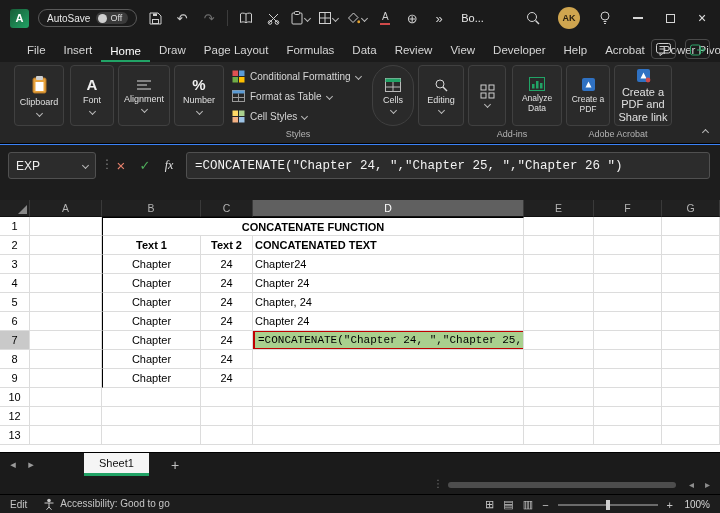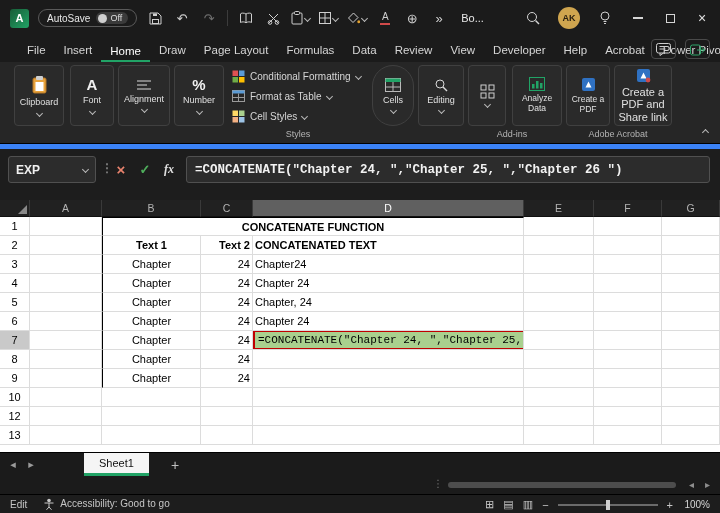--- a/index.html
+++ b/index.html
@@ -51,21 +51,21 @@
     display:flex;flex-direction:column;align-items:center;justify-content:center;gap:3px;
     color:#e0e0e0;font-size:9px;text-align:center;line-height:1.15;padding:2px;}
   .tile .big{font-size:15px;font-weight:bold;color:#f0f0f0;line-height:1;}
   .stack{position:absolute;left:232px;top:4px;width:132px;height:60px;display:flex;flex-direction:column;
     justify-content:space-between;padding:1px 0;}
   .srow{display:flex;align-items:center;gap:5px;color:#d6d6d6;font-size:10px;height:18px;white-space:nowrap;}
   .glabel{position:absolute;top:67px;font-size:9px;color:#b5b5b5;text-align:center;}
   .collapse{position:absolute;right:12px;bottom:8px;}
 
   
-  .fbar{position:absolute;top:144px;left:0;width:720px;height:56px;background:#1d1d1d;border-top:5px solid #3b82f6;font-weight:bold;}
+  .fbar{position:absolute;top:144px;left:0;width:720px;height:56px;background:#1d1d1d;border-top:1px solid #3b82f6;}
   .namebox{position:absolute;left:8px;top:7px;width:88px;height:27px;background:#2c2c2c;border:1px solid #505050;
     border-radius:3px;display:flex;align-items:center;color:#f0f0f0;font-size:12px;padding:0 7px;}
   .namebox .chev{margin-left:auto;}
   .fdots{position:absolute;left:101px;top:12px;color:#808080;font-size:12px;}
   .fbtn{position:absolute;top:7px;height:27px;width:22px;display:flex;align-items:center;justify-content:center;}
   .cancel{left:110px;color:#e8826d;font-size:15px;}
   .enter{left:134px;color:#4fae5c;font-size:13px;}
   .fx{left:158px;color:#e0e0e0;font-size:12px;font-style:italic;font-family:"Liberation Serif",serif;}
   .finput{position:absolute;left:186px;top:7px;right:10px;height:27px;background:#2c2c2c;border:1px solid #505050;
     border-radius:3px;display:flex;align-items:center;padding:0 8px;color:#f2f2f2;
@@ -80,21 +80,21 @@
   table.sheet th.corner{position:relative;}
   .corner-tri{position:absolute;right:2px;bottom:2px;width:0;height:0;
     border-left:9px solid transparent;border-bottom:9px solid #8a8a8a;}
   table.sheet td{height:19px;font-size:11px;color:#000;border-right:1px solid #dcdcdc;border-bottom:1px solid #dcdcdc;
     overflow:hidden;white-space:nowrap;padding:0 2px;background:#fff;}
   td.rowhdr{background:#fafafa;color:#333;text-align:center;font-size:10px;
     border-right:1px solid #c9c9c9;border-bottom:1px solid #dcdcdc;padding:0;}
   td.rowhdr.selrow{background:#c9c9c9;color:#000;}
   td.g{background:var(--green);border-right:1px solid #000;border-bottom:1px solid #000;padding:0 3px;}
   td.g.first{border-left:1px solid #000;text-align:center;}
-  td.num{text-align:right;padding-right:4px;}
+  td.num{text-align:center;padding-right:4px;}
   td.bold{font-weight:bold;}
   td.banner{background:var(--orange);border:1px solid #000;text-align:center;font-weight:bold;color:#151515;}
   td.editing{position:relative;overflow:visible;padding:0;}
   .spill{position:absolute;left:0;top:0;width:407px;height:18px;background:var(--green);z-index:4;}
   .fbox{position:absolute;left:0;top:-1px;width:382px;height:20px;border:2px solid var(--red);
     background:var(--green);font-family:"Liberation Mono",monospace;font-size:11px;
     display:flex;align-items:center;padding-left:3px;white-space:nowrap;overflow:hidden;color:#000;}
 
   
   .tabstrip{position:absolute;top:452px;left:0;width:720px;height:24px;background:#1b1b1b;border-top:1px solid #000;

